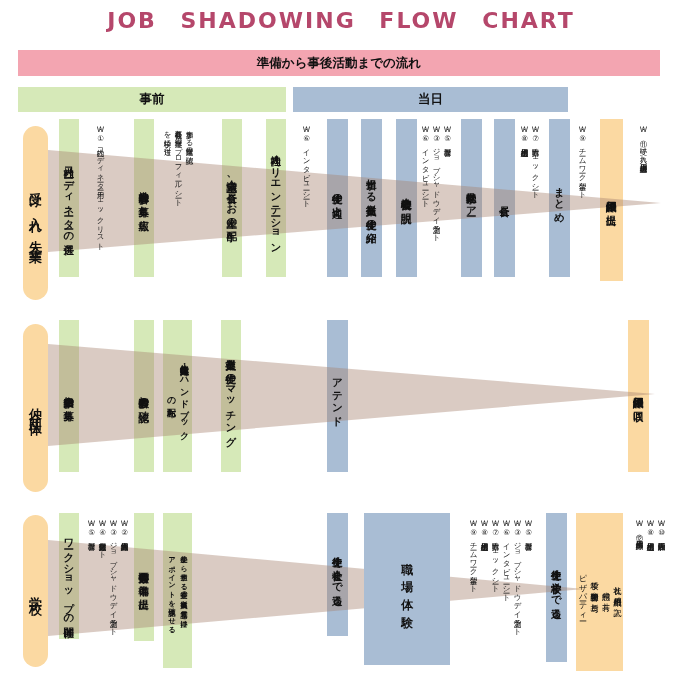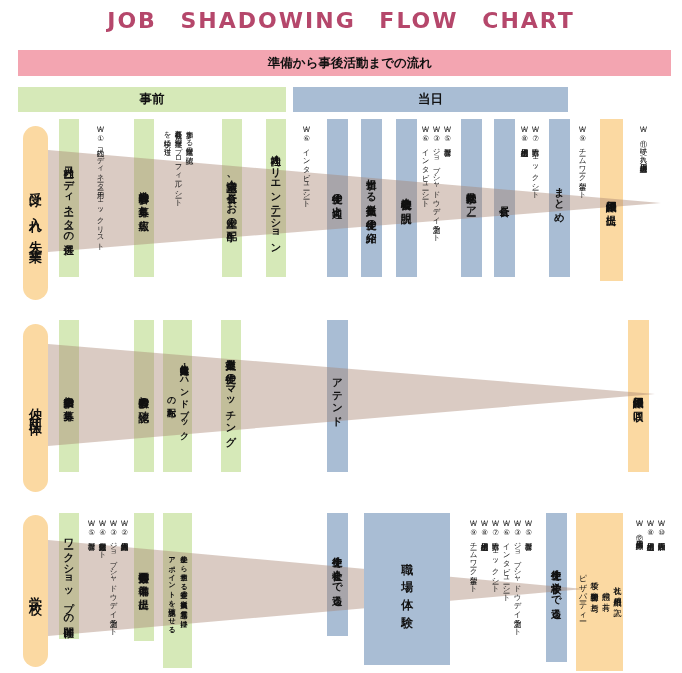--- a/index.html
+++ b/index.html
@@ -1,21 +1,21 @@
 <!DOCTYPE html>
 <html><head>
 <meta charset="utf-8">
 <style>
   html,body{margin:0;padding:0;background:#fff;}
   .stage{position:relative;width:682px;height:673px;background:#fff;overflow:hidden;
          font-family:"DejaVu Sans","Liberation Sans",sans-serif;color:#111;border-radius:11px;}
   .title{position:absolute;left:0;top:8px;width:100%;text-align:center;
          font-size:22px;font-weight:bold;color:#b5476b;letter-spacing:2px;word-spacing:14px;}
   .banner{position:absolute;left:18px;top:50px;width:642px;height:26px;background:#f3a5b1;
-          display:flex;align-items:center;justify-content:center;font-weight:bold;font-size:12.5px;padding-left:11px;}
+          display:flex;align-items:center;justify-content:center;font-weight:bold;font-size:12.5px;}
   .phase{position:absolute;top:87px;height:25px;display:flex;align-items:center;justify-content:center;
          font-weight:bold;font-size:12.5px;}
   .phase.pre{left:18px;width:268px;background:#d6e9b8;}
   .phase.day{left:293px;width:275px;background:#a9bdd4;}
   .phase.post{left:573px;width:87px;background:#fbd9a2;}
   .pill{position:absolute;width:25px;border-radius:13px;background:#fbd9a2;
         display:flex;align-items:center;justify-content:center;}
   .pill span{writing-mode:vertical-rl;text-orientation:upright;position:relative;z-index:3;
              font-weight:bold;font-size:13px;letter-spacing:5px;line-height:1;}
   .bar{position:absolute;display:flex;align-items:center;justify-content:center;}

